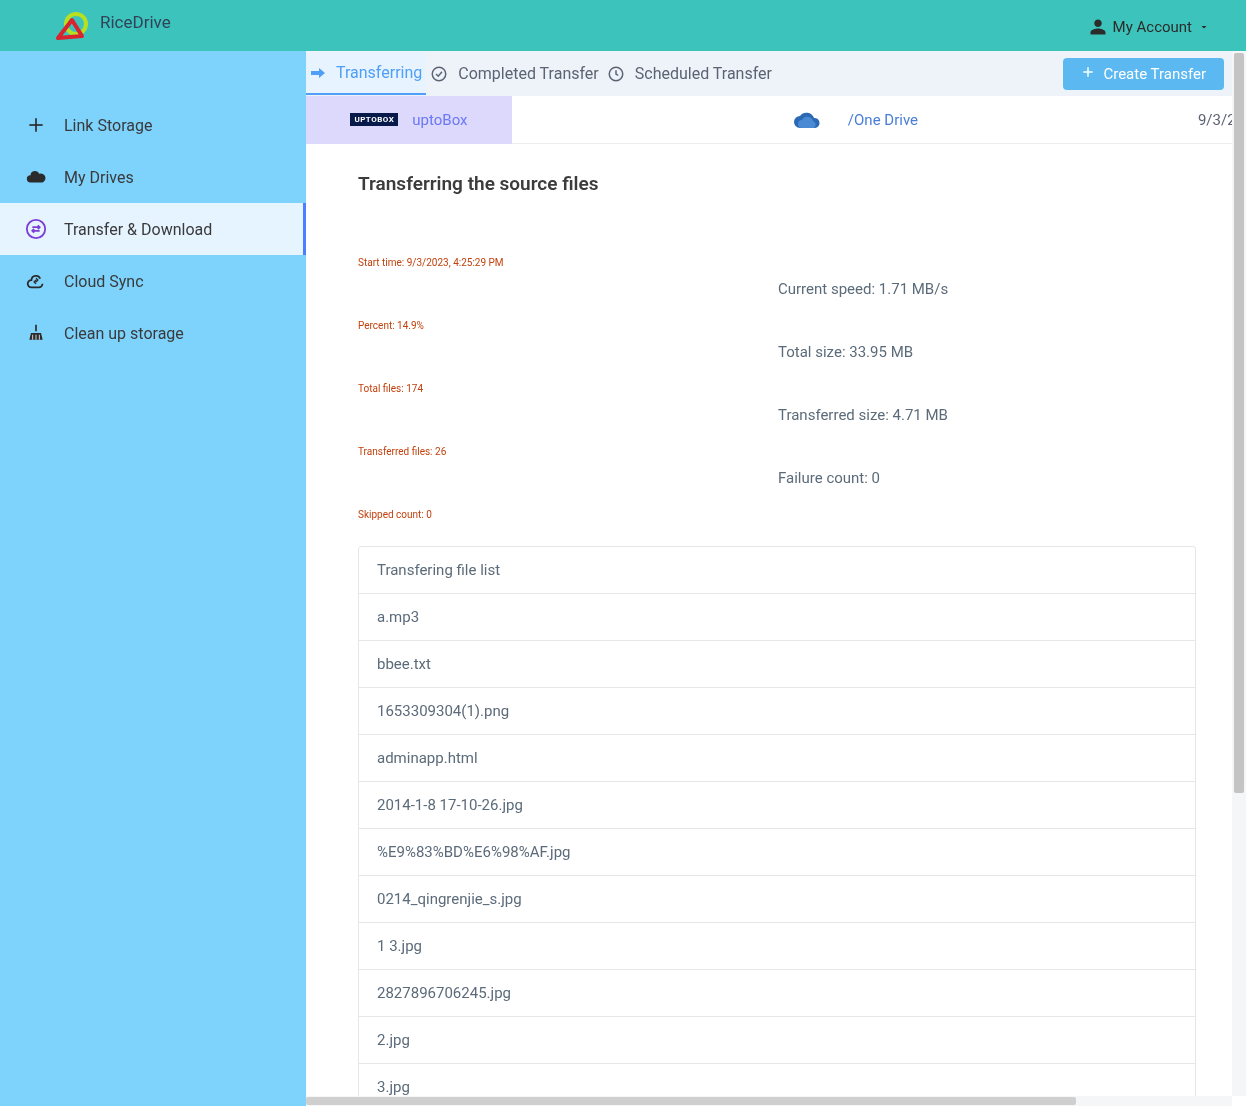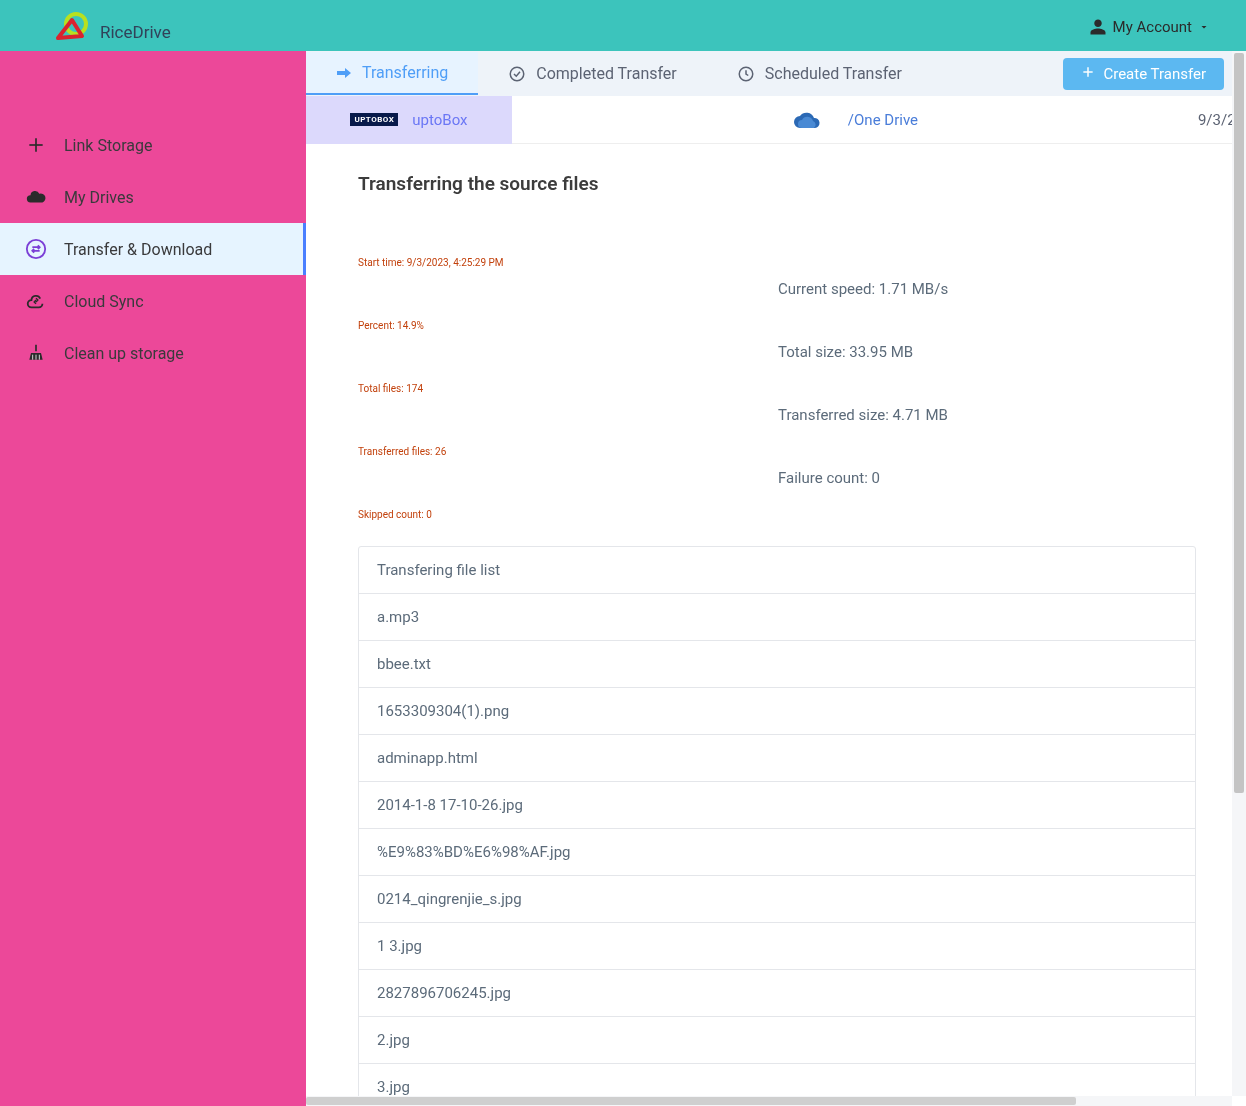--- a/index.html
+++ b/index.html
@@ -8,28 +8,28 @@
     .top-bar { background: #3cc4bc; height: 3px; }
     
     .header {
       background: #3cc4bc;
       height: 48px;
       display: flex;
       align-items: center;
       justify-content: space-between;
       padding: 0 36px 0 54px;
     }
-    .logo-block { display: flex; align-items: flex-end; gap: 10px; }
+    .logo-block { display: flex; align-items: flex-start; gap: 10px; }
     .logo-icon { width: 36px; height: 30px; position: relative; }
     .brand-name { color: #314259; font-size: 17px; font-weight: 400; }
     .account-block { display: flex; align-items: center; gap: 6px; cursor: pointer; color: #2b2b2b; font-size: 15px; }
     
     .layout { display: flex; height: calc(100% - 51px); }
     
-    .sidebar { width: 306px; background: #ec4899; padding-top: 68px; }
+    .sidebar { width: 306px; background: #7dd3fc; padding-top: 48px; }
     .nav-item {
       display: flex; align-items: center; gap: 16px;
       padding: 14px 0 14px 24px;
       color: #3a3a3c; font-size: 16px;
       cursor: pointer;
     }
     .nav-item.active {
       background: #e6f4ff;
       border-right: 3px solid #4a7fff;
       color: #3a3a3c;
@@ -39,21 +39,21 @@
     .content { flex: 1; background: #f5f6f8; position: relative; overflow: hidden; }
     
     .tabs-bar {
       background: #eef3f9;
       display: flex; align-items: center; justify-content: space-between;
       height: 45px; padding-right: 22px;
     }
     .tabs { display: flex; }
     .tab {
       display: flex; align-items: center; gap: 10px;
-      padding: 11px 30px; font-size: 16px; color: #5c6373;
+      padding: 11px 4px; font-size: 16px; color: #5c6373;
       cursor: pointer;
     }
     .tab.active {
       background: #e7f3ff; color: #4f9ef7;
       border-bottom: 2px solid #4f9ef7;
     }
     .create-btn {
       background: #5cb8f1; color: #fff; border: none;
       padding: 7px 18px; border-radius: 4px;
       font-size: 15px; display: flex; align-items: flex-start; gap: 8px;

